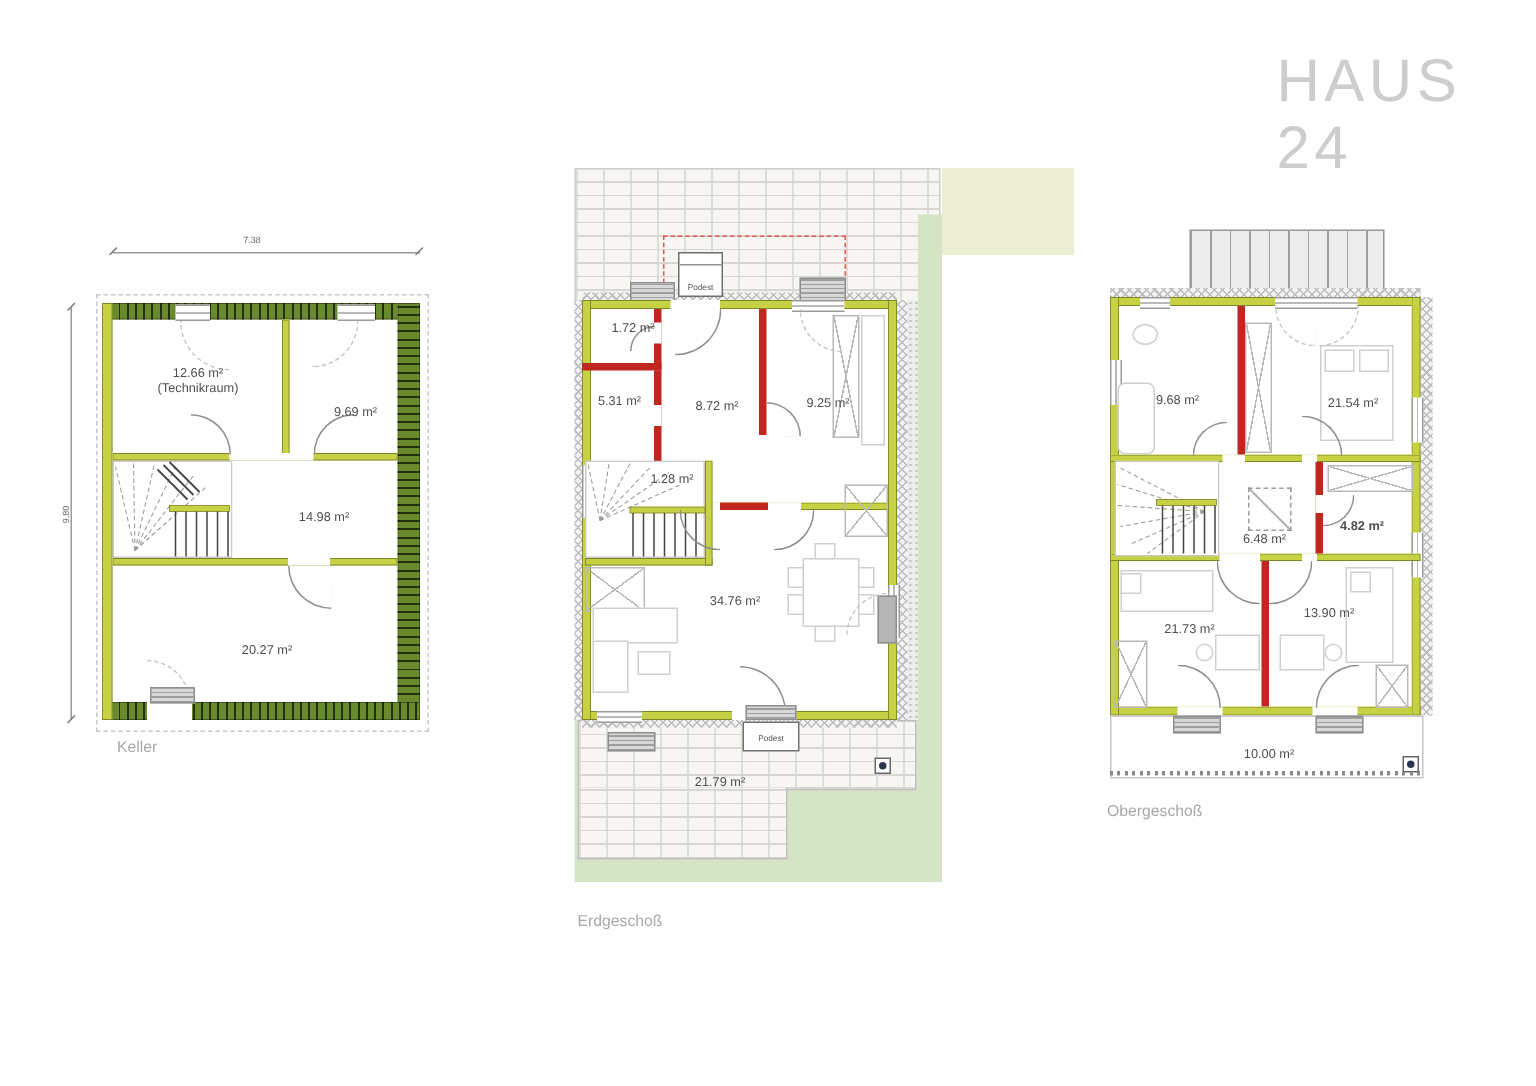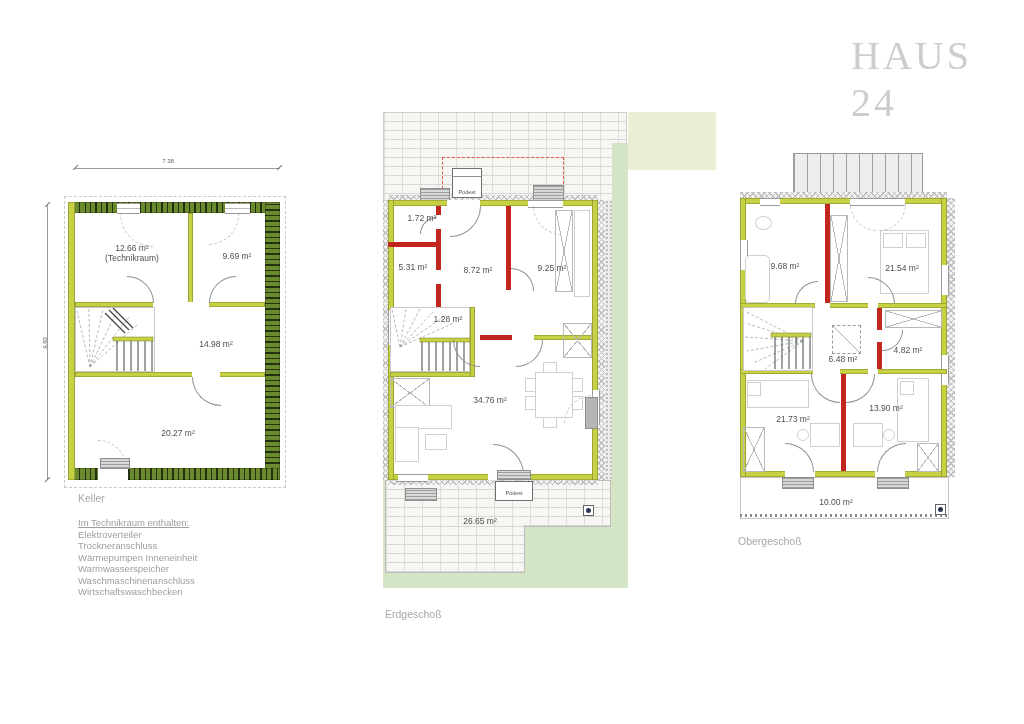--- a/index.html
+++ b/index.html
@@ -54,21 +54,21 @@
   .dimv{border-left:1px solid #9a9a9a;}
   .tick{width:7px;height:1px;background:#777;transform:rotate(-45deg);}
   .dimtxt{font-size:6px;color:#666;}
   svg{display:block;}
 </style>
 </head>
 <body>
 
 <div class="sheet">
 
-  <div class="abs title" style="left:851px;top:32px;font-family:Liberation Serif, serif;">HAUS 24</div>
+  <div class="abs title" style="left:851px;top:32px;">HAUS 24</div>
 
   <div class="abs" style="left:40px;top:150px;width:262px;height:470px;">
 
     <div class="abs dim" style="left:35px;top:18px;width:205px;"></div>
     <div class="abs tick" style="left:32px;top:17px;"></div>
     <div class="abs tick" style="left:236px;top:17px;"></div>
     <div class="abs dimtxt" style="left:128px;top:8px;transform:translateX(-50%);">7.38</div>
 
     <div class="abs dimv" style="left:7px;top:55px;height:275px;"></div>
     <div class="abs tick" style="left:4px;top:54px;"></div>
@@ -122,34 +122,25 @@
           <line x1="63" y1="34" x2="63" y2="64"></line>
         <line x1="70" y1="34" x2="70" y2="64"></line>
           <line x1="77" y1="34" x2="77" y2="64"></line>
       </g>
     </svg>
 
     <div class="abs roomlbl" style="left:92px;top:103px;">
       <span>12.66 m²</span>
       <span>(Technikraum)</span>
     </div>
-    <div class="abs roomlbl" style="left:197px;top:106px;text-align:right;">9.69 m²</div>
+    <div class="abs roomlbl" style="left:197px;top:124px;text-align:right;">9.69 m²</div>
     <div class="abs roomlbl" style="left:176px;top:194px;">14.98 m²</div>
     <div class="abs roomlbl" style="left:138px;top:283px;">20.27 m²</div>
 
     <div class="abs planlbl" style="left:38px;top:342px;">Keller</div>
-    <div class="abs note" style="left:38px;top:367px;">
-      <span class="hd">Im Technikraum enthalten:</span>
-      <div>Elektroverteiler</div>
-      <div>Trockneranschluss</div>
-      <div>Wärmepumpen Inneneinheit</div>
-      <div>Warmwasserspeicher</div>
-      <div>Waschmaschinenanschluss</div>
-      <div>Wirtschaftswaschbecken</div>
-    </div>
   </div>
 
   <div class="abs" style="left:383px;top:110px;width:335px;height:515px;">
 
     <div class="abs pale" style="left:245px;top:2px;width:88px;height:58px;"></div>
     <div class="abs brick" style="left:0px;top:2px;width:242px;height:90px;border:1px solid #cfcfcf;"></div>
     <div class="abs lawn" style="left:229px;top:33px;width:16px;height:445px;"></div>
     <div class="abs lawn" style="left:0px;top:365px;width:245px;height:113px;"></div>
     <div class="abs brick" style="left:2px;top:370px;width:224px;height:45px;border:1px solid #bdbdbd;"></div>
     <div class="abs brick" style="left:2px;top:415px;width:138px;height:47px;border:1px solid #bdbdbd;border-top:none;"></div>
@@ -245,21 +236,21 @@
     </div>
     <div class="abs mat" style="left:22px;top:378px;width:30px;height:11px;"></div>
     <div class="abs drain" style="left:200px;top:395px;width:9px;height:9px;"></div>
 
     <div class="abs roomlbl" style="left:39px;top:108px;">1.72 m²</div>
     <div class="abs roomlbl" style="left:95px;top:160px;">8.72 m²</div>
     <div class="abs roomlbl" style="left:30px;top:157px;">5.31 m²</div>
     <div class="abs roomlbl" style="left:169px;top:158px;">9.25 m²</div>
     <div class="abs roomlbl" style="left:65px;top:209px;">1.28 m²</div>
     <div class="abs roomlbl" style="left:107px;top:290px;">34.76 m²</div>
-    <div class="abs roomlbl" style="left:97px;top:411px;">26.65 m²</div>
+    <div class="abs roomlbl" style="left:97px;top:411px;">21.79 m²</div>
 
     <div class="abs planlbl" style="left:2px;top:498px;">Erdgeschoß</div>
   </div>
 
   <div class="abs" style="left:735px;top:145px;width:235px;height:430px;">
 
     <div class="abs roof" style="left:58px;top:8px;width:128px;height:45px;"></div>
     <div class="abs hatchband" style="left:5px;top:47px;width:207px;height:6px;"></div>
     <div class="abs hatchband" style="left:212px;top:53px;width:8px;height:279px;"></div>
 
@@ -342,21 +333,21 @@
 
     <div class="abs" style="left:5px;top:332px;width:207px;height:40px;background:#fff;border:1px solid #c6c6c6;"></div>
     <div class="abs dotline" style="left:5px;top:369px;width:207px;height:3px;"></div>
     <div class="abs mat" style="left:47px;top:332px;width:30px;height:10px;"></div>
     <div class="abs mat" style="left:142px;top:332px;width:30px;height:10px;"></div>
     <div class="abs drain" style="left:200px;top:359px;width:9px;height:9px;"></div>
 
     <div class="abs roomlbl" style="left:50px;top:121px;">9.68 m²</div>
     <div class="abs roomlbl" style="left:167px;top:123px;">21.54 m²</div>
     <div class="abs roomlbl" style="left:108px;top:214px;">6.48 m²</div>
-    <div class="abs roomlbl" style="left:173px;top:205px;">4.82 m²</div>
+    <div class="abs roomlbl" style="left:173px;top:205px;font-weight:bold;">4.82 m²</div>
     <div class="abs roomlbl" style="left:58px;top:274px;">21.73 m²</div>
     <div class="abs roomlbl" style="left:151px;top:263px;">13.90 m²</div>
-    <div class="abs roomlbl" style="left:101px;top:357px;">10.00 m²</div>
+    <div class="abs roomlbl" style="left:111px;top:357px;">10.00 m²</div>
 
     <div class="abs planlbl" style="left:3px;top:390px;">Obergeschoß</div>
   </div>
 
 </div>
 
 </body></html>

